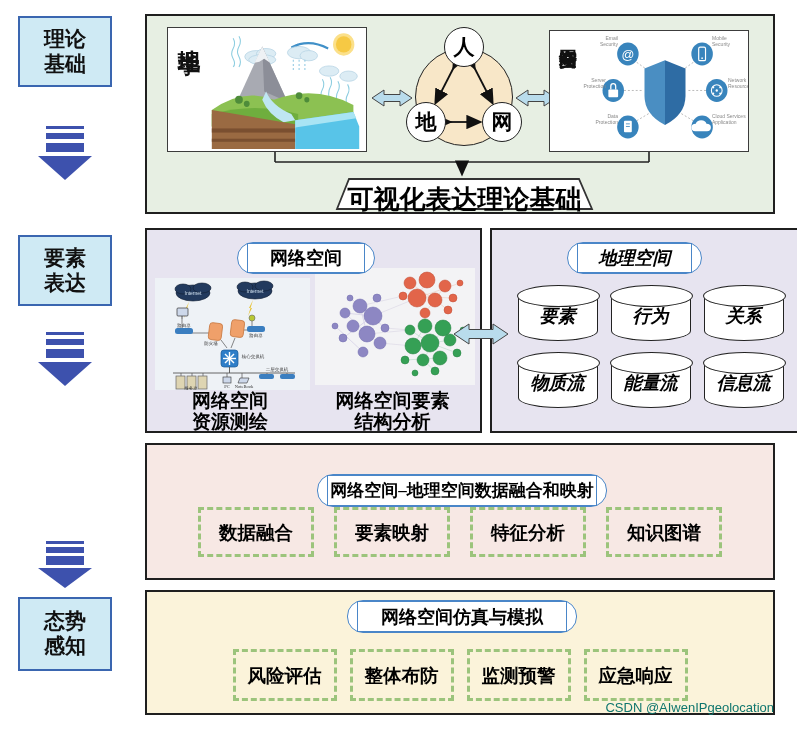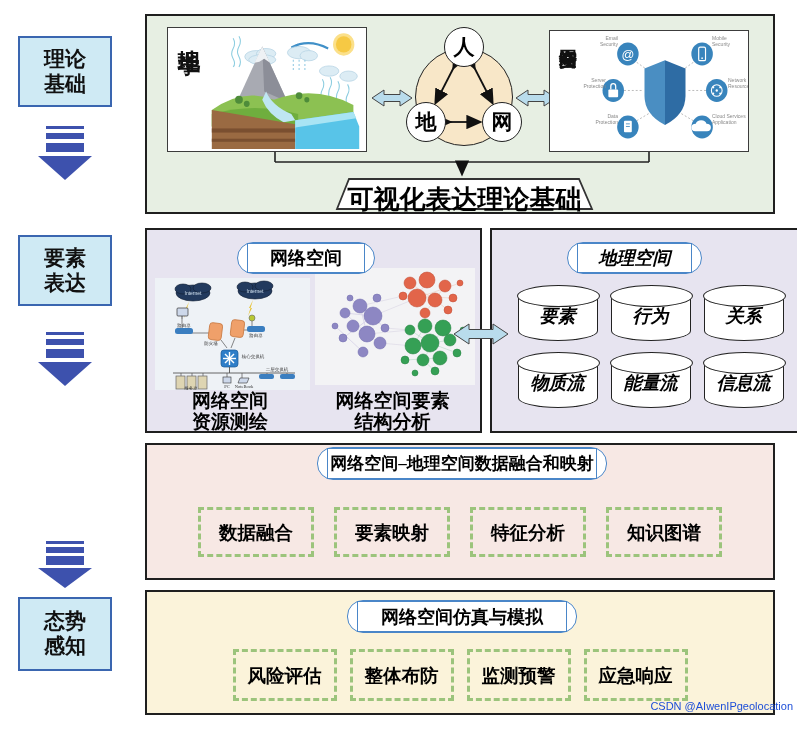--- a/index.html
+++ b/index.html
@@ -83,29 +83,29 @@
 
   
   .dash-row { position:absolute; left:0; right:0; display:flex; justify-content:center; }
   .dash-box { border:3px dashed #9cc47c; display:flex; align-items:center; justify-content:center;
     font-size:18.5px; font-weight:bold;text-align:right; }
   #panel3 .dash-row { top:62px; gap:20px; }
   #panel3 .dash-box { width:116px; height:50px; }
   #panel4 .dash-row { top:57px; gap:13px; }
   #panel4 .dash-box { width:104px; height:52px; }
 
-  #watermark { position:absolute; right:4px; top:700px; z-index:5;
-    font-family:"Liberation Sans", sans-serif; font-size:11px; color:#1d4ed8; }
+  #watermark { position:absolute; right:23px; top:700px; z-index:5;
+    font-family:"Liberation Sans", sans-serif; font-size:13px; color:#0f766e; }
 </style>
 </head>
 <body>
 
 <div id="canvas">
 
-  <div class="stage pre" style="top:36px;height:71px">理论
+  <div class="stage pre" style="top:16px;height:71px">理论
 基础</div>
   <div class="flow-arrow" style="left:37px;top:126px">
     <div class="bar b1"></div>
       <div class="bar b2"></div>
       <div class="bar b3"></div>
       <div class="tri"></div>
   </div>
   <div class="stage pre" style="top:235px;height:71px">要素
 表达</div>
   <div class="flow-arrow" style="left:37px;top:332px">
@@ -448,21 +448,21 @@
       <div class="cylinder">
           <div class="cyl-label">能量流</div>
         </div>
       <div class="cylinder">
           <div class="cyl-label">信息流</div>
         </div>
     </div>
   </div>
 
   <div id="panel3" class="panel">
-    <div class="capsule" style="left:170px;top:2px;width:290px;height:33px">
+    <div class="capsule" style="left:170px;top:29px;width:290px;height:33px">
       <div class="capsule-inner" style="font-size:17px">网络空间–地理空间数据融合和映射</div>
     </div>
     <div class="dash-row">
       <div class="dash-box">数据融合</div>
       <div class="dash-box">要素映射</div>
       <div class="dash-box">特征分析</div>
       <div class="dash-box">知识图谱</div>
     </div>
   </div>
 

